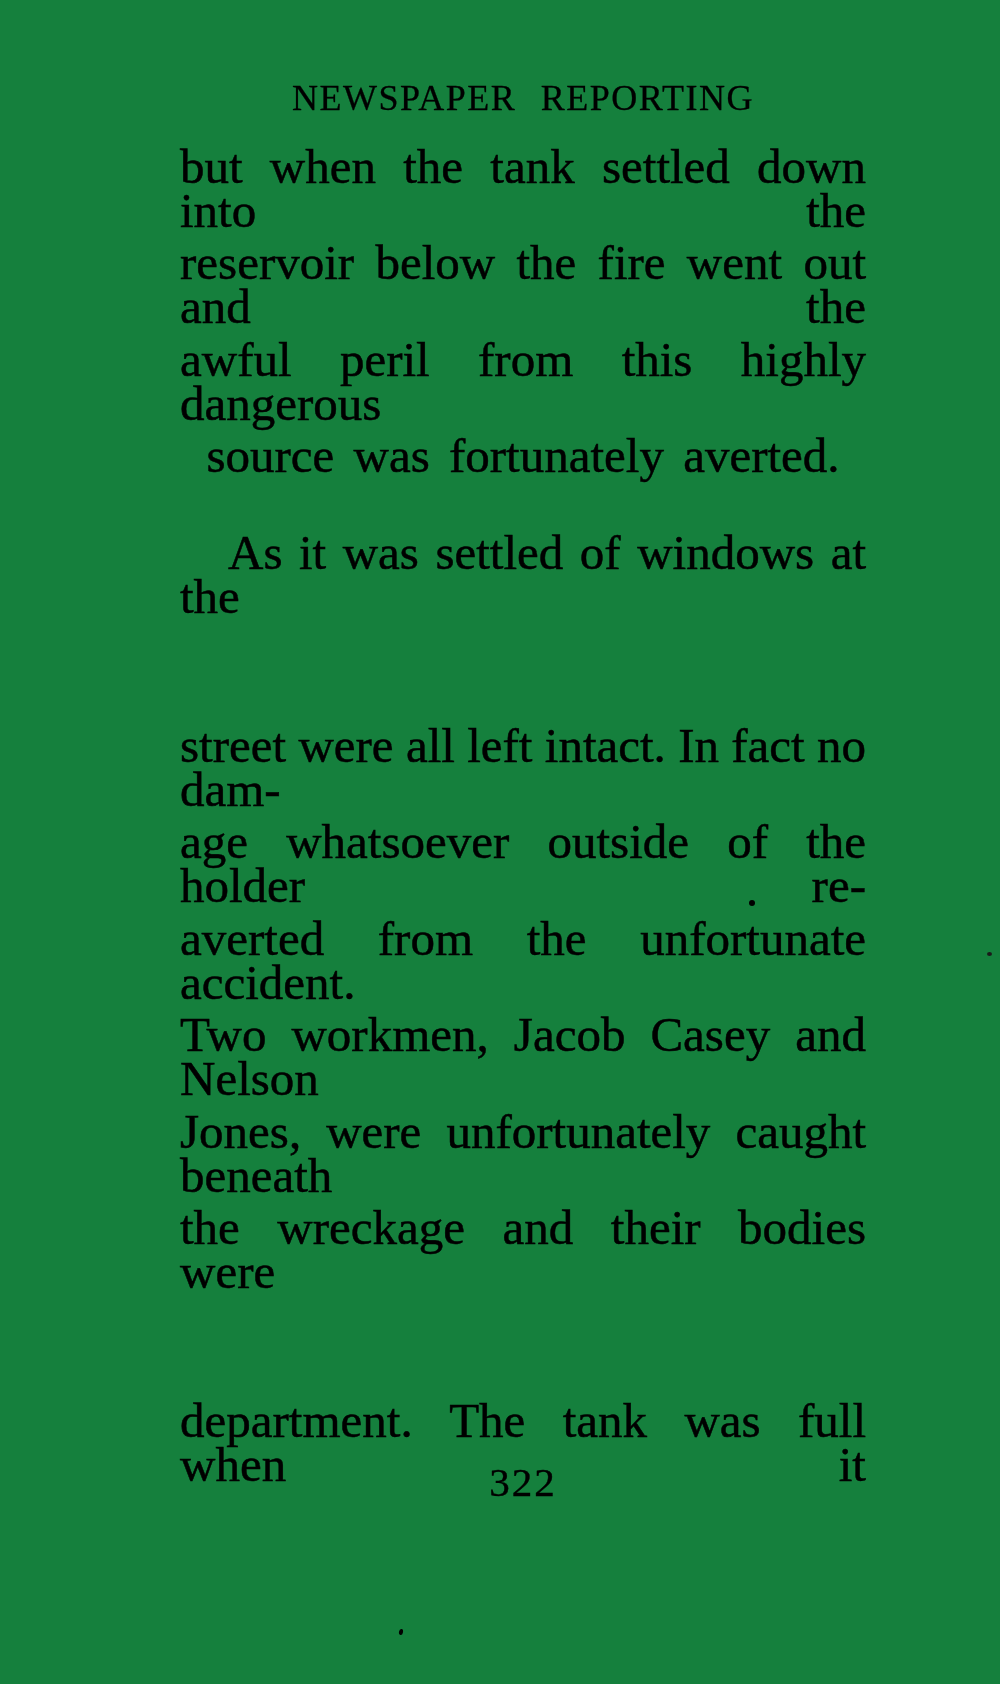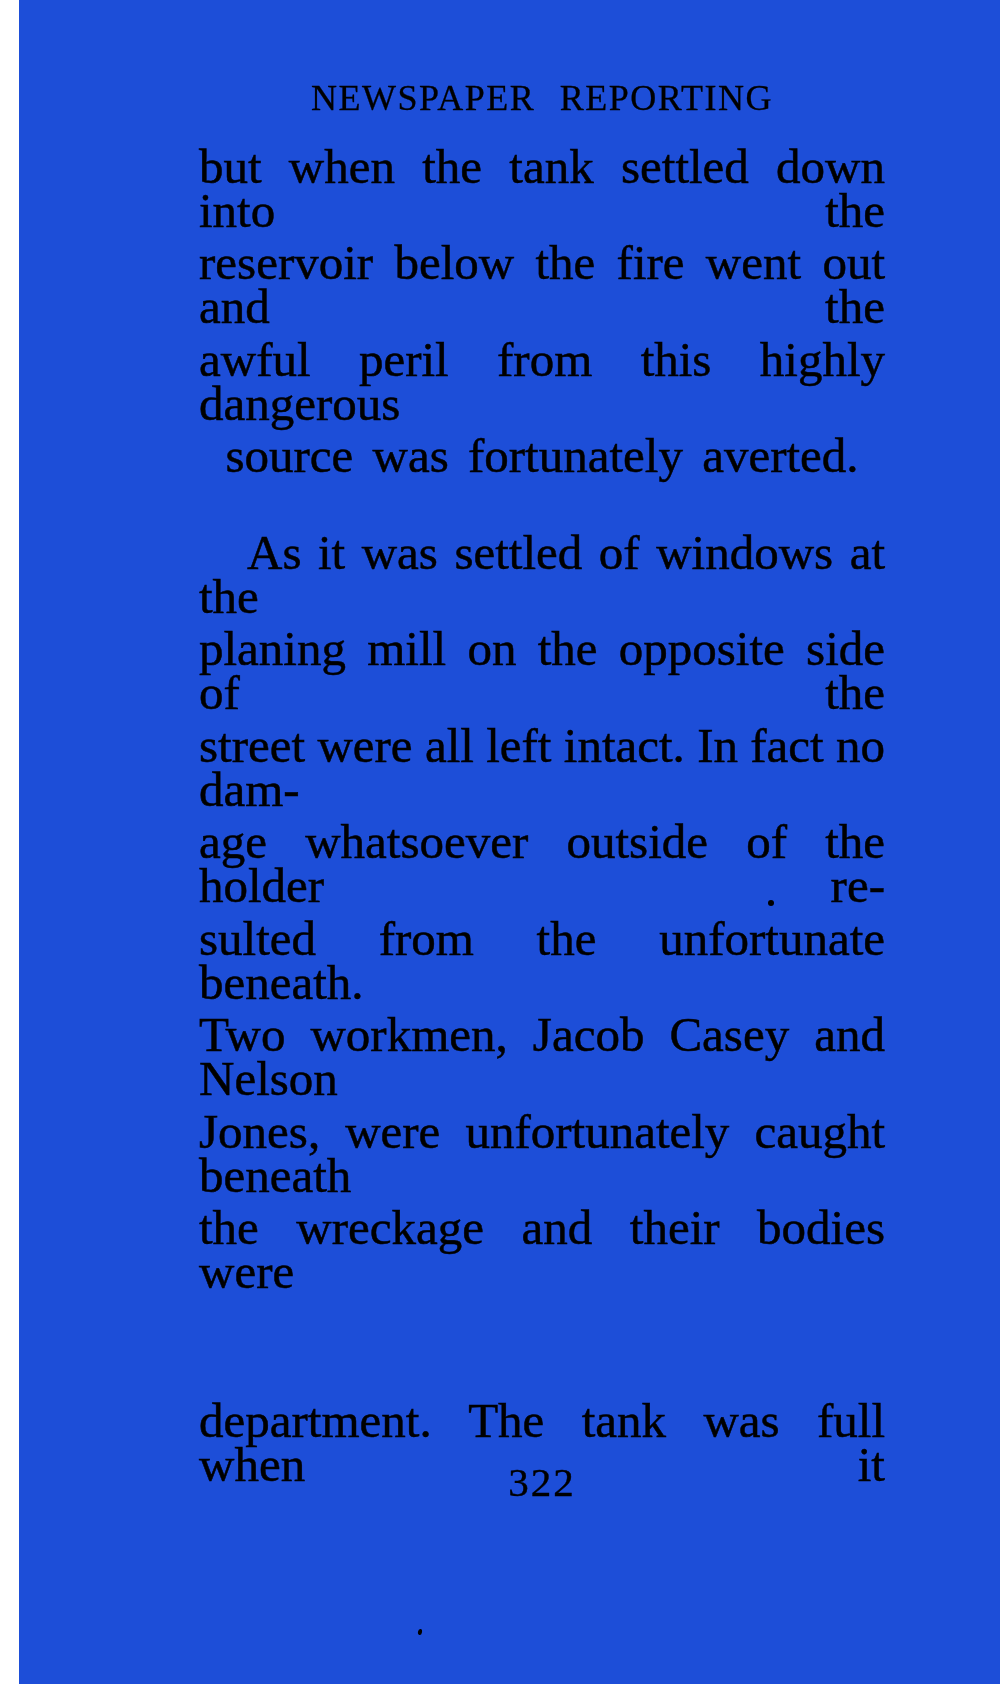--- a/index.html
+++ b/index.html
@@ -11,22 +11,21 @@
     width: 1000px;
     height: 1684px;
     position: relative;
     overflow: hidden;
     font-family: "Liberation Serif", serif;
     color: #000000;
   }
   .sheet {
     position: absolute;
     inset: 0;
-    background: #1d4ed8;
-    margin-left: 19px;
+    background: #15803d;
   }
   
   .hdr {
     position: absolute;
     left: 180px;
     width: 686px;
     top: 78px;
     font-size: 36px;
     line-height: 40px;
     letter-spacing: 1.5px;
@@ -82,24 +81,23 @@
 
 <div class="sheet">
 
   <div class="hdr">NEWSPAPER REPORTING</div>
 
   <div class="bl j" style="top:145px">but when the tank settled down into the</div>
   <div class="bl j" style="top:241px">reservoir below the fire went out and the</div>
   <div class="bl j" style="top:338px">awful peril from this highly dangerous</div>
   <div class="bl left" style="top:434px">source was fortunately averted.</div>
   <div class="bl j ind" style="top:531px">As it was settled of windows at the</div>
-  <div class="bl j" style="top:627px">planing mill on the opposite side of the</div>
   <div class="bl j" style="top:724px">street were all left intact. In fact no dam-</div>
   <div class="bl j" style="top:820px">age whatsoever outside of the holder re-</div>
-  <div class="bl j" style="top:917px">sulted from the unfortunate beneath.</div>
+  <div class="bl j" style="top:917px">averted from the unfortunate accident.</div>
   <div class="bl j" style="top:1013px">Two workmen, Jacob Casey and Nelson</div>
   <div class="bl j" style="top:1110px">Jones, were unfortunately caught beneath</div>
   <div class="bl j" style="top:1206px">the wreckage and their bodies were</div>
   <div class="bl j" style="top:1399px">department. The tank was full when it</div>
 
   <div class="pg">322</div>
 
   <span class="speck s1"></span>
   <span class="speck s2"></span>
   <span class="speck s3"></span>

